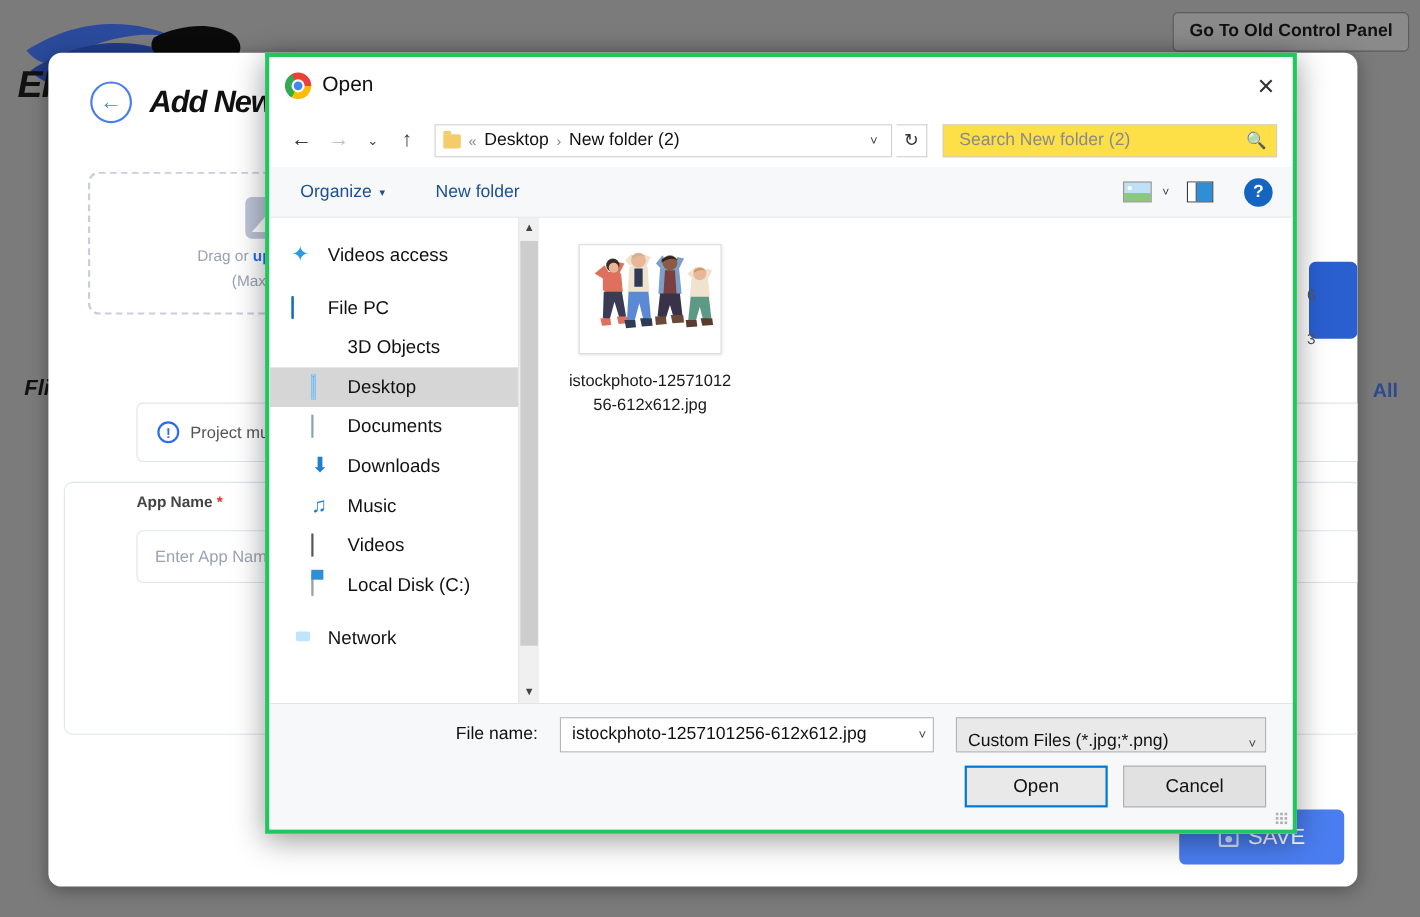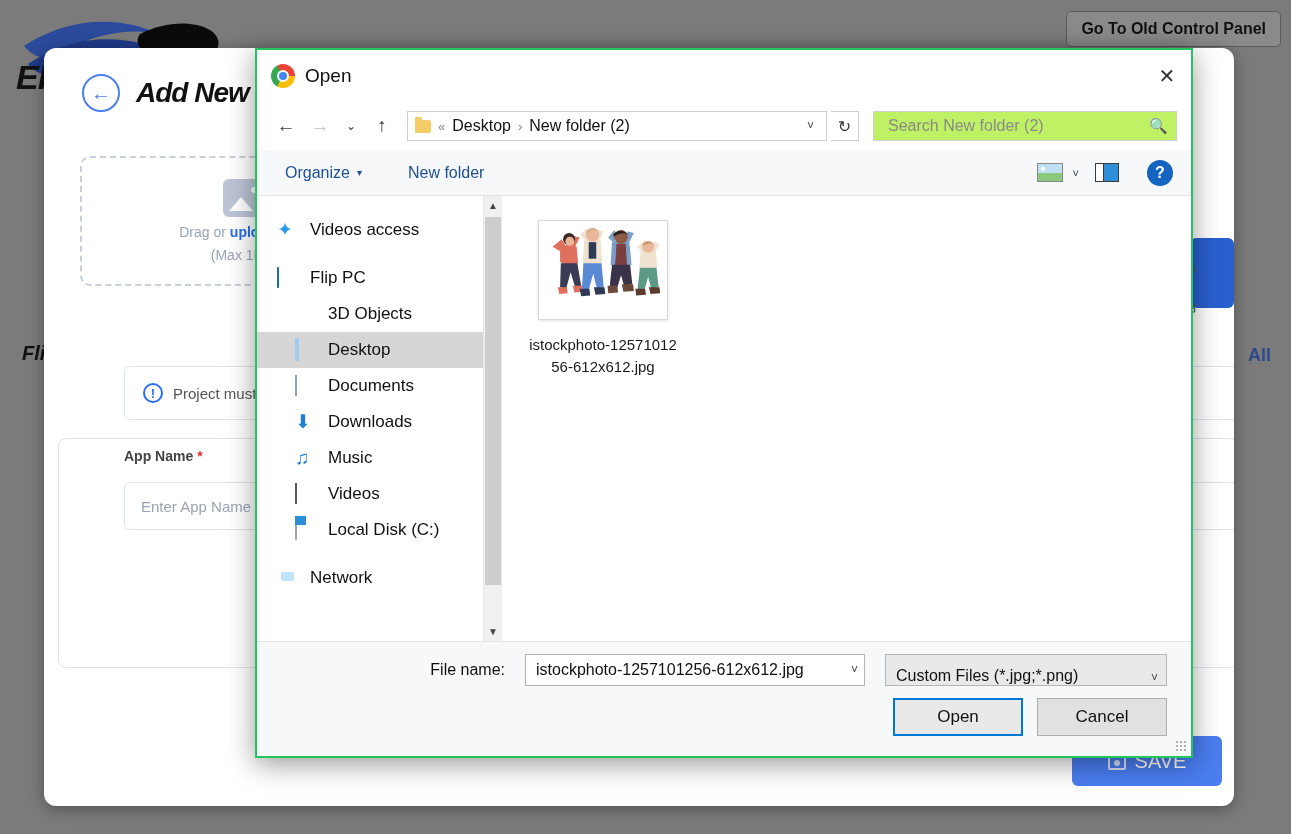--- a/index.html
+++ b/index.html
@@ -174,24 +174,24 @@
     position: relative;
   }
   .save-icon::after {
     content: ""; position: absolute; left: 4px; top: 6px;
     width: 6px; height: 6px; border-radius: 50%;
     background: #d8e2fb;
   }
 
   
   .dialog {
-    position: absolute; left: 255px; top: 48px;
+    position: absolute; left: 241px; top: 48px;
     width: 938px; height: 710px;
     background: #fff;
-    border: 2px solid #22c55e;
+    border: 4px solid #22c55e;
     box-shadow: 0 6px 26px rgba(0,0,0,.4);
     font-family: "Liberation Sans", sans-serif;
     display: flex; flex-direction: column;
   }
   .dlg-title {
     height: 52px; flex: 0 0 auto;
     display: flex; align-items: center;
     padding-left: 14px;
     position: relative;
     background: #fff;
@@ -252,21 +252,21 @@
     font-size: 12px; color: #444; cursor: pointer;
   }
   .refresh-btn {
     width: 28px; height: 30px; flex: 0 0 auto;
     border: 1px solid #cfcfcf; border-left: none;
     display: flex; align-items: center; justify-content: center;
     font-size: 16px; color: #333; cursor: pointer; background: #fff;
   }
   .searchbox {
     width: 304px; height: 30px; flex: 0 0 auto; margin-left: 10px;
-    border: 1px solid #cfcfcf; background: #bef264;
+    border: 1px solid #cfcfcf; background: #fde047;
     display: flex; align-items: center; padding: 0 8px 0 12px;
   }
   .searchbox input {
     flex: 1 1 auto; border: none; outline: none;
     font-size: 16px; color: #222;
     font-family: "Liberation Sans", sans-serif;
     min-width: 0; background: transparent;
   }
   .searchbox input::placeholder { color: #8a8a8a; }
   .search-ico { font-size: 15px; color: #333; flex: 0 0 auto; }
@@ -576,21 +576,21 @@
     <div class="dlg-body">
 
       <div class="nav-pane">
         <div class="tree-item">
           <span class="ti-ico ico-star">✦</span>
           <span>Videos access</span>
         </div>
         <div class="tree-gap"></div>
         <div class="tree-item">
           <span class="ti-ico"><span class="ico-pc"></span></span>
-          <span>Flip PC</span>
+          <span>File PC</span>
         </div>
         <div class="tree-item indent">
           <span class="ti-ico"><span class="ico-cube"></span></span>
           <span>3D Objects</span>
         </div>
         <div class="tree-item indent selected">
           <span class="ti-ico"><span class="ico-desktop"></span></span>
           <span>Desktop</span>
         </div>
         <div class="tree-item indent">

